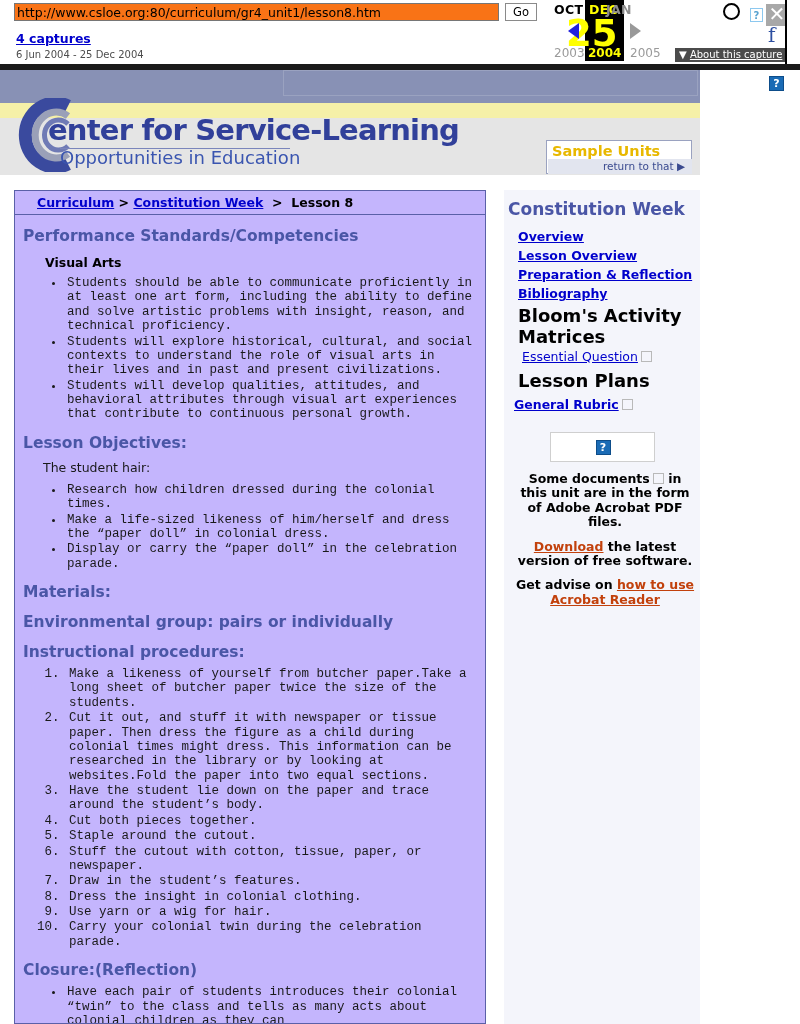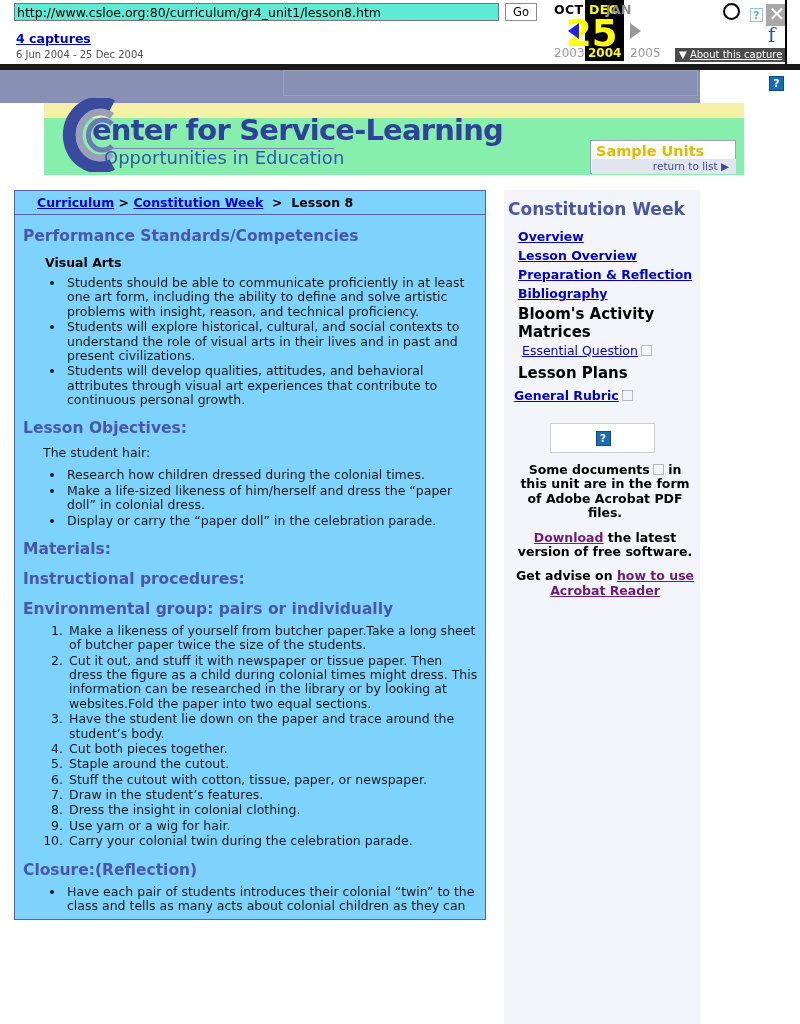--- a/index.html
+++ b/index.html
@@ -29,21 +29,21 @@
     position: absolute; left: 14px; top: 3px;
     display: flex; align-items: center; gap: 6px;
   }
   #wb-url {
     width: 485px; height: 18px;
     border: 1px solid #767676;
     font-family: "DejaVu Sans", sans-serif;
     font-size: 12.5px;
     padding: 0 2px;
     color: #000;
-    background: #5eead4;
+    background: #f97316;
   }
   #wb-go {
     font-family: "DejaVu Sans", sans-serif;
     font-size: 11.5px;
     padding: 1px 7px;
     border: 1px solid #8a8a8a;
     background: #fff;
     color: #000;
     cursor: pointer;
   }
@@ -167,22 +167,21 @@
     background: #1a6bb5;
     border: 1px solid #0d4d8a;
     color: #fff; font-size: 11px; font-weight: bold;
     line-height: 14px; text-align: center;
   }
 
   
   #logo-area {
     position: absolute; left: 0; top: 33px;
     width: 700px; height: 72px;
-    background: #86efac;
-    margin-left: 44px;
+    background: #e5e5e5;
   }
   #logo-yellow {
     position: absolute; left: 0; top: 0;
     width: 700px; height: 15px;
     background: #f5f0a8;
   }
   #logo-c {
     position: absolute; left: 10px; top: -5px;
     width: 70px; height: 74px;
   }
@@ -230,25 +229,25 @@
     position: absolute; left: 1px; top: 18px;
     width: 144px; height: 15px;
     background: #e2e5ef;
   }
 
   
   #content {
     position: absolute; left: 14px; top: 120px;
     width: 472px;
     border: 1px solid #5a60a8;
-    background: #7dd3fc;
+    background: #c4b5fd;
     font-size: 12.5px;
     color: #1a1a1a;
     overflow: hidden;
-    height: 730px;
+    height: 834px;
   }
   #breadcrumb {
     border-bottom: 1px solid #5a60a8;
     padding: 4px 4px 4px 22px;
     font-size: 12.5px;
     font-weight: bold;
     color: #000;
   }
   #breadcrumb a {
     color: #0000cc; text-decoration: underline; cursor: pointer;
@@ -268,20 +267,21 @@
     margin: 10px 0 6px 26px;
     color: #000;
   }
   p.plain {
     margin: 8px 0 8px 24px;
     font-size: 12.5px;
   }
   ul.b, ol.n {
     margin: 4px 0 4px 0;
     padding-left: 46px;
+    font-family: Liberation Mono, monospace;
   }
   ul.b li, ol.n li {
     margin: 0 0 1px 0;
     line-height: 1.15;
     padding-left: 2px;
   }
   ol.n { padding-left: 48px; }
   ul.b { list-style-type: disc; }
   ol.n li::marker { font-weight: normal; }
 
@@ -305,21 +305,21 @@
     margin: 0 0 4px 14px;
     color: #0000cc;
     font-weight: bold;
     font-size: 12.5px;
     text-decoration: underline;
     cursor: pointer;
   }
   .sb-head {
     margin: 4px 0 2px 14px;
     font-weight: bold;
-    font-size: 15px;
+    font-size: 18px;
     color: #000;
   }
   .sb-sub {
     display: inline-block;
     margin: 0 0 2px 18px;
     color: #0000cc;
     text-decoration: underline;
     font-size: 12.5px;
     cursor: pointer;
   }
@@ -366,21 +366,21 @@
   }
   .pdf-p {
     text-align: center;
     font-weight: bold;
     font-size: 12.5px;
     color: #000;
     margin: 10px 4px 0 10px;
     line-height: 1.15;
   }
   .pdf-p a {
-    color: #701a75; text-decoration: underline; cursor: pointer;
+    color: #c2410c; text-decoration: underline; cursor: pointer;
   }
 </style>
 </head>
 <body>
 
 <div id="wb-toolbar">
   <div id="wb-url-row">
     <input id="wb-url" type="text" value="http://www.csloe.org:80/curriculum/gr4_unit1/lesson8.htm" style="">
     <button id="wb-go">Go</button>
   </div>
@@ -426,21 +426,21 @@
       <path d="M58 18 A21 23 0 1 0 58 56" fill="none" stroke="#9aa0b8" stroke-width="7"></path>
       <path d="M58 26 A14 15 0 1 0 58 48" fill="none" stroke="#6f7ab5" stroke-width="5"></path>
     </svg>
     <div id="logo-text">enter for Service-Learning</div>
     <div id="logo-rule"></div>
     <div id="logo-sub">Opportunities in Education</div>
 
     <div id="sample-box">
       <div id="sample-bar"></div>
       <div id="sample-title">Sample Units</div>
-      <div id="sample-return">return to list ▶</div>
+      <div id="sample-return">return to that ▶</div>
     </div>
   </div>
 
   <div id="content">
     <div id="breadcrumb">
       <a>Curriculum</a><span>&nbsp;&gt;&nbsp;</span><a>Constitution Week</a><span>&nbsp;&nbsp;&gt;&nbsp;&nbsp;</span><span>Lesson 8</span>
     </div>
 
     <div id="body-inner">
       <h2 class="sec">Performance Standards/Competencies</h2>
@@ -454,23 +454,23 @@
       <h2 class="sec">Lesson Objectives:</h2>
       <p class="plain">The student hair:</p>
       <ul class="b" id="list-objectives">
           <li>Research how children dressed during the colonial times.</li>
           <li>Make a life-sized likeness of him/herself and dress the “paper doll” in colonial dress.</li>
           <li>Display or carry the “paper doll” in the celebration parade.</li>
         </ul>
 
       <h2 class="sec">Materials:</h2>
 
+      <h2 class="sec">Environmental group: pairs or individually</h2>
+
       <h2 class="sec">Instructional procedures:</h2>
-
-      <h2 class="sec">Environmental group: pairs or individually</h2>
       <ol class="n" id="list-procedures">
           <li>Make a likeness of yourself from butcher paper.Take a long sheet of butcher paper twice the size of the students.</li>
           <li>Cut it out, and stuff it with newspaper or tissue paper.  Then dress the figure as a child during colonial times might dress.  This information can be researched in the library or by looking at websites.Fold the paper into two equal sections.</li>
           <li>Have the student lie down on the paper and trace around the student’s body.</li>
           <li>Cut both pieces together.</li>
           <li>Staple around the cutout.</li>
           <li>Stuff the cutout with cotton, tissue, paper, or newspaper.</li>
           <li>Draw in the student’s features.</li>
           <li>Dress the insight in colonial clothing.</li>
           <li>Use yarn or a wig for hair.</li>

